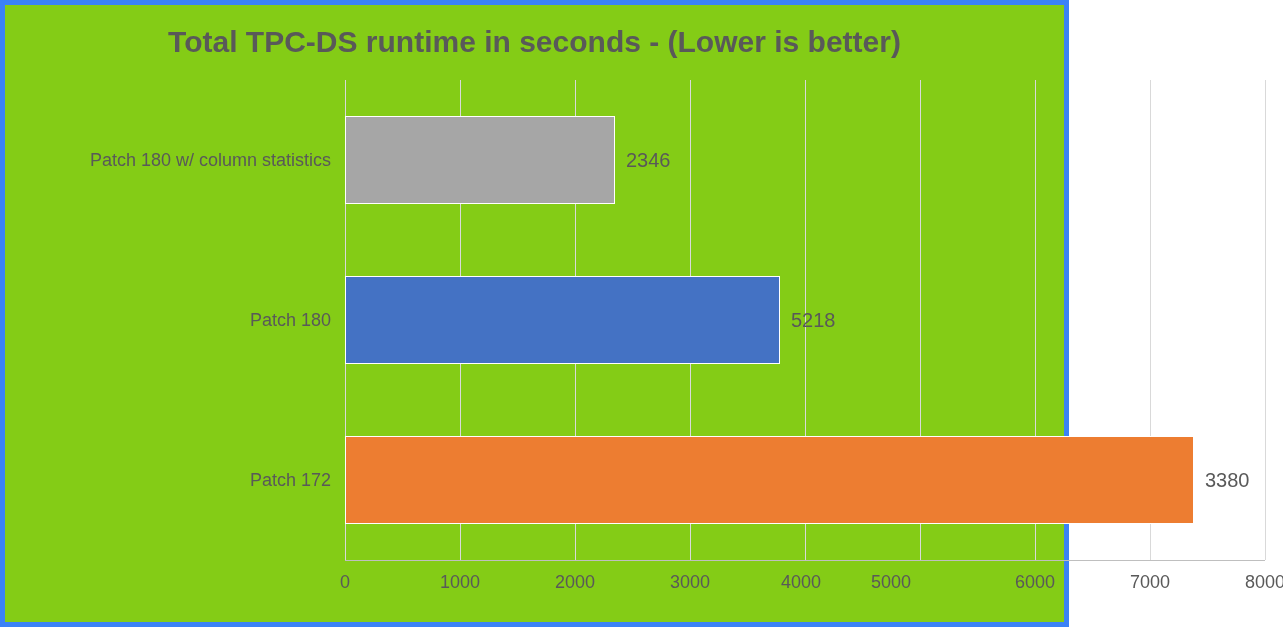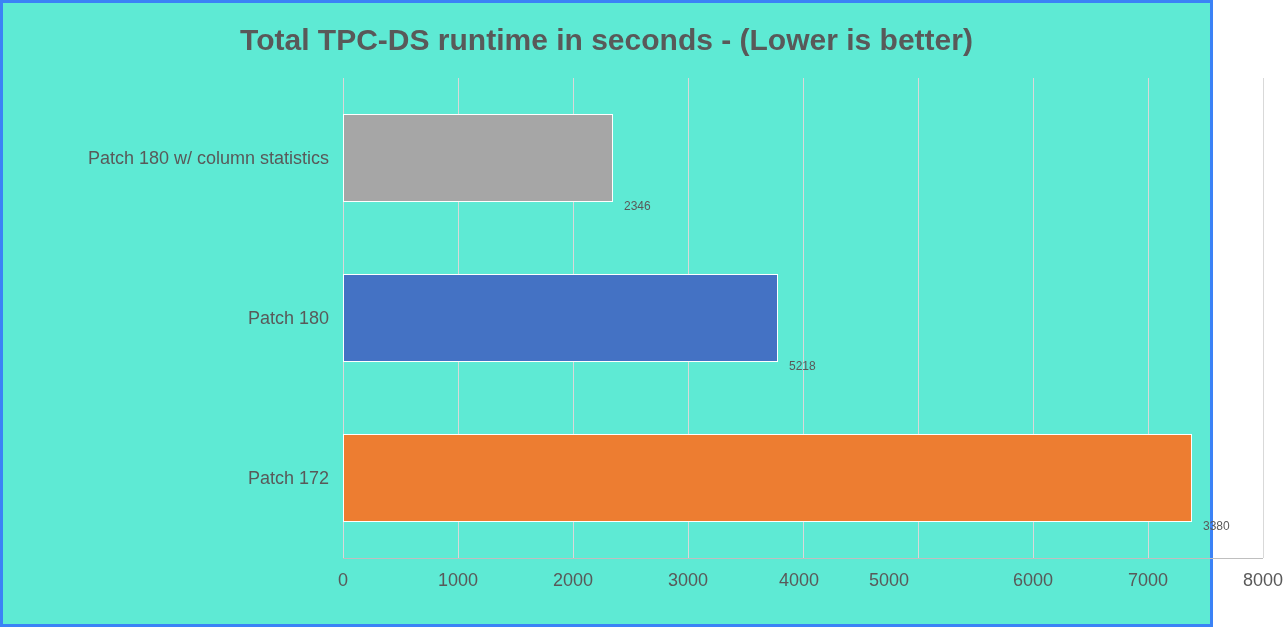--- a/index.html
+++ b/index.html
@@ -5,25 +5,25 @@
   html, body {
     margin: 0;
     padding: 0;
     width: 1283px;
     height: 627px;
     font-family: Arial, Helvetica, sans-serif;
     background: #fff;
   }
   .chart-frame {
     box-sizing: border-box;
-    width: 1213px;
+    width: 1069px;
     height: 627px;
-    border: 3px solid #3b82f6;
+    border: 5px solid #3b82f6;
     position: relative;
-    background: #5eead4;
+    background: #84cc16;
   }
   .chart-title {
     position: absolute;
     top: 20px;
     left: 0;
     width: 100%;
     text-align: center;
     font-size: 30px;
     font-weight: 700;
     color: #595959;
@@ -77,24 +77,23 @@
     left: 0;
     top: 0;
     height: 100%;
     box-sizing: border-box;
     border: 1px solid #fff;
   }
   .bar-value {
     position: absolute;
     top: 50%;
     transform: translateY(-50%);
-    font-size: 12px;
+    font-size: 20px;
     color: #595959;
     white-space: nowrap;
-    margin-top: 48px;
   }
   .cat-label {
     position: absolute;
     right: 100%;
     top: 50%;
     transform: translateY(-50%);
     padding-right: 14px;
     font-size: 18px;
     color: #595959;
     white-space: nowrap;

